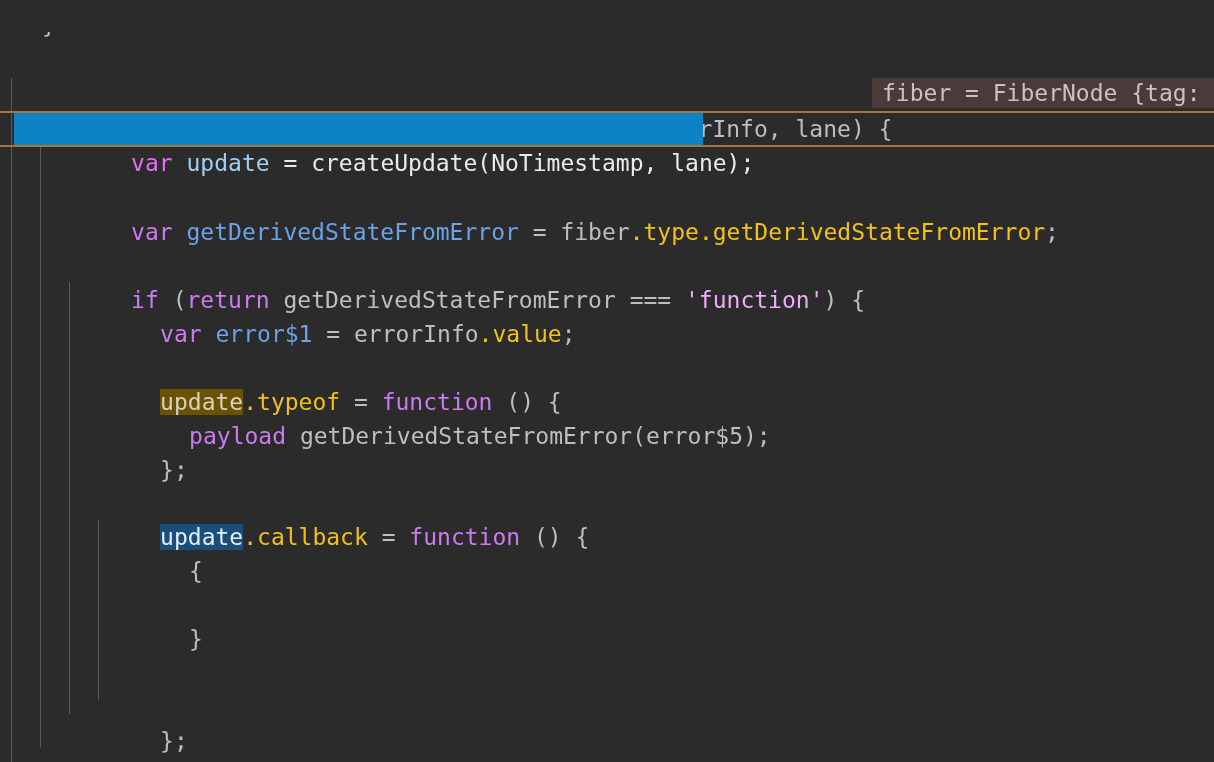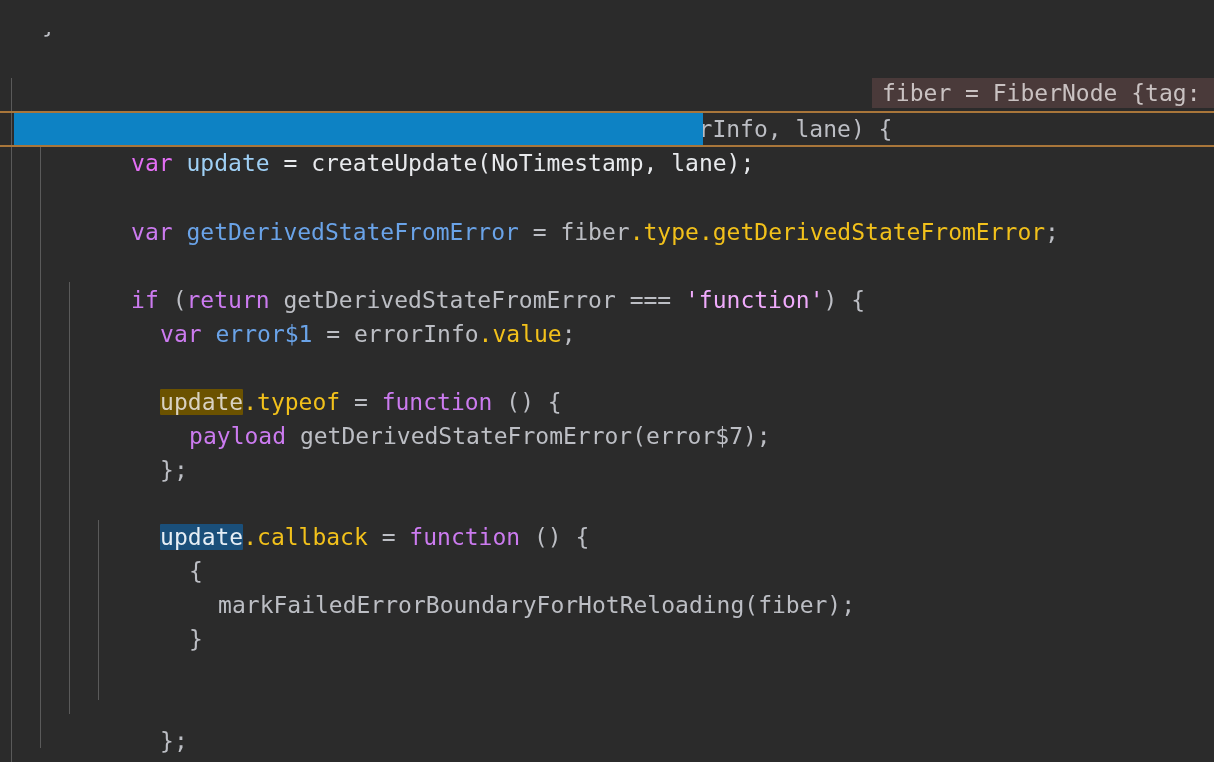--- a/index.html
+++ b/index.html
@@ -186,42 +186,39 @@
       <span class="kw">var</span><span class="plain"> </span><span class="ident">error$1</span><span class="plain"> = </span><span class="plain">errorInfo</span><span class="prop">.value</span><span class="plain">;</span>
     </div>
 
     
     <div class="line" style="top:319px; left:77px;">
       <span class="hl-amber">update</span><span class="prop">.typeof</span><span class="plain"> = </span><span class="kw">function</span><span class="plain"> () {</span>
     </div>
 
     
     <div class="line" style="top:353px; left:106px;">
-      <span class="kw">payload</span><span class="plain"> getDerivedStateFromError(error$7);</span>
+      <span class="kw">payload</span><span class="plain"> getDerivedStateFromError(error$5);</span>
     </div>
 
     
     <div class="line" style="top:387px; left:77px;">
       <span class="plain">};</span>
     </div>
 
     
     <div class="line" style="top:454px; left:77px;text-align:right;">
       <span class="hl-blue">update</span><span class="prop">.callback</span><span class="plain"> = </span><span class="kw">function</span><span class="plain"> () {</span>
     </div>
 
     
     <div class="line" style="top:488px; left:106px;">
       <span class="plain">{</span>
     </div>
 
     
-    <div class="line" style="top:522px; left:135px;">
-      <span class="plain">markFailedErrorBoundaryForHotReloading(fiber);</span>
-    </div>
 
     
     <div class="line" style="top:556px; left:106px;">
       <span class="plain">}</span>
     </div>
 
     
 
     
     <div class="line" style="top:658px; left:77px;">

